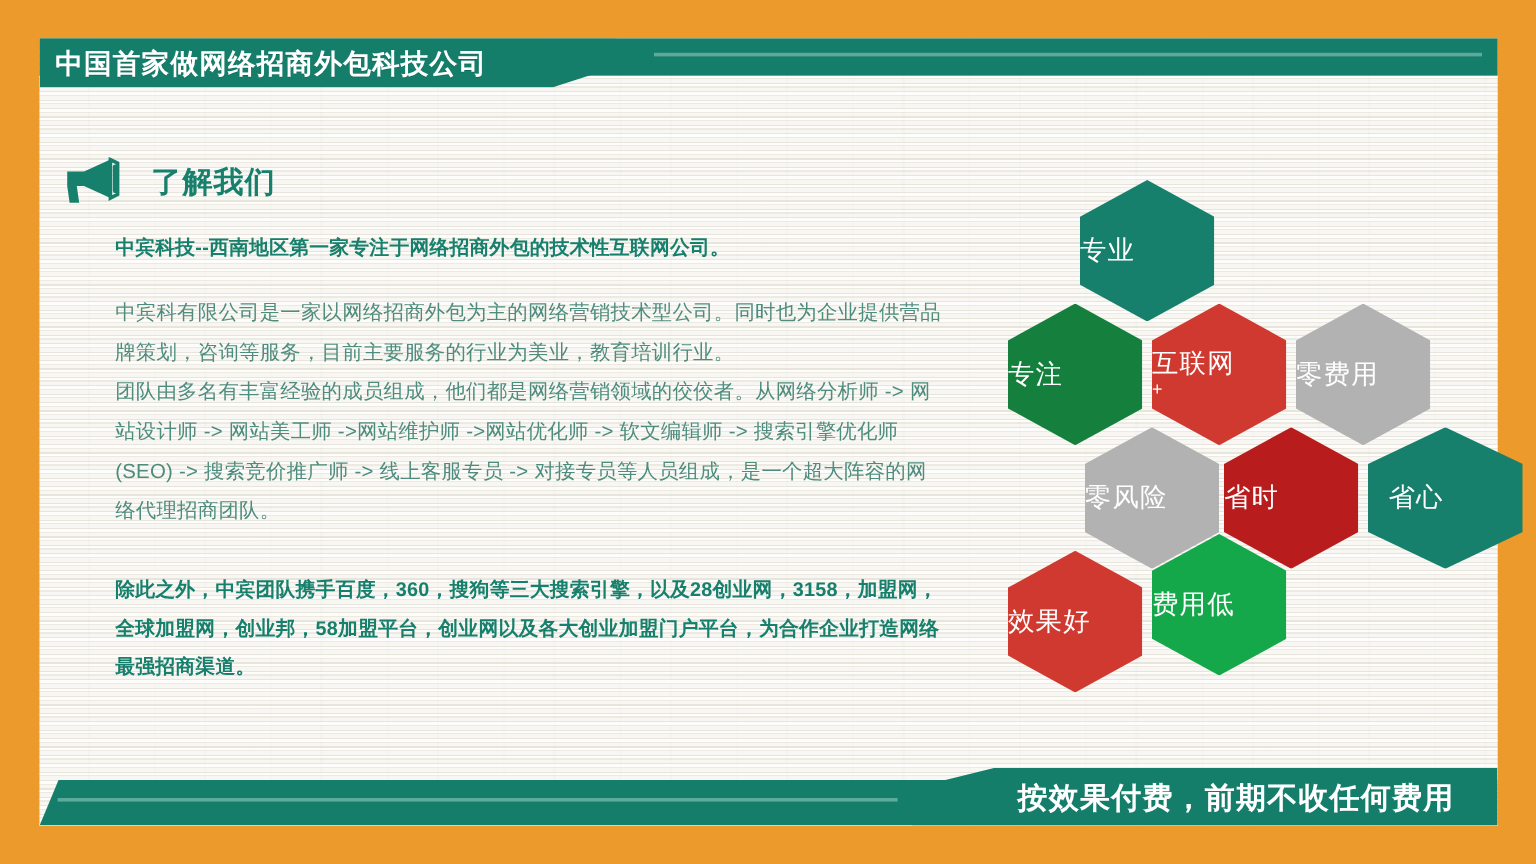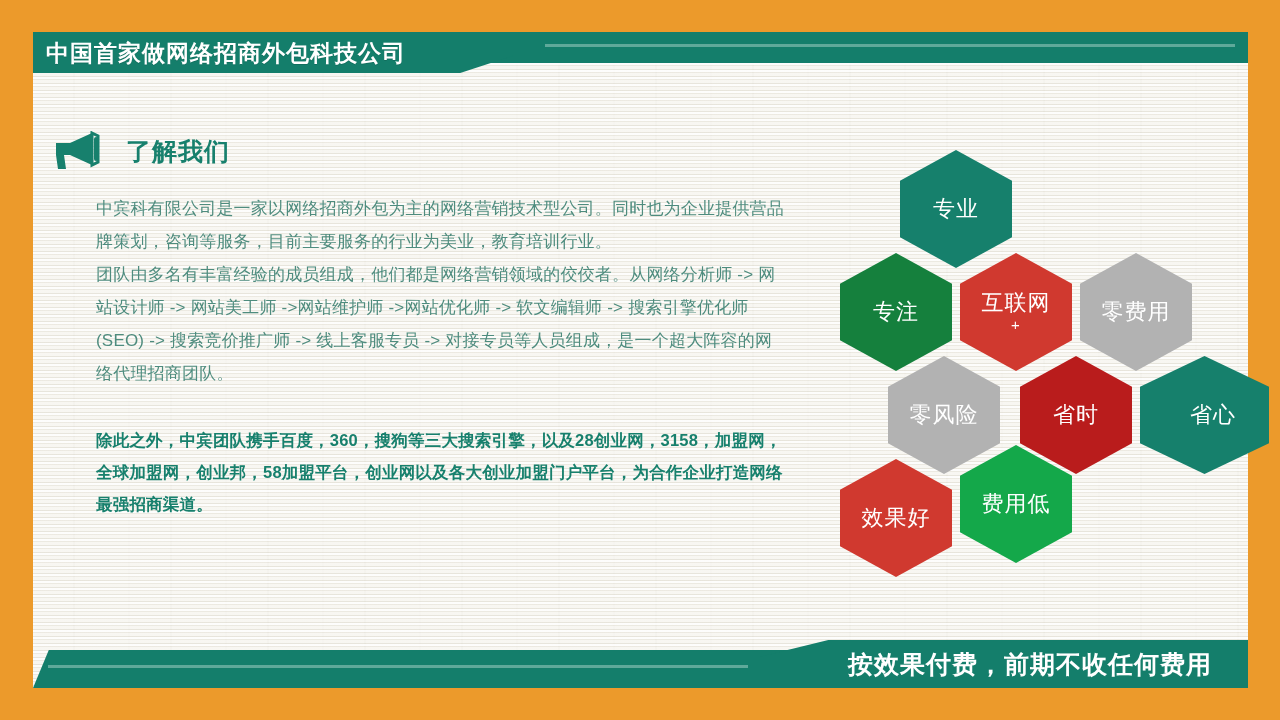--- a/index.html
+++ b/index.html
@@ -94,21 +94,21 @@
     font-size:16.5px;font-weight:bold;color:#17806d;
     line-height:32px;letter-spacing:.2px;margin:34px 0 0 0;
   }
 
   
   .hexwrap{position:absolute;left:820px;top:150px;width:420px;height:400px;}
   .hex{
     position:absolute;width:112px;height:118px;
     clip-path:polygon(50% 0%, 100% 26%, 100% 74%, 50% 100%, 0% 74%, 0% 26%);
     display:flex;flex-direction:column;
-    align-items:center;justify-content:center;
+    align-items:flex-start;justify-content:center;
     color:#ffffff;font-size:22px;font-weight:normal;
     line-height:1.15;letter-spacing:1px;text-align:center;
   }
   .hex .sub{font-size:15px;line-height:1.2;margin-top:1px;}
 </style>
 </head>
 <body>
 
 <div id="slide">
 
@@ -125,40 +125,41 @@
       <svg class="megaphone" viewBox="0 0 52 40" xmlns="http://www.w3.org/2000/svg">
         <path d="M4 12 L18 12 L40 2 L40 34 L18 24 L12 24 L14 38 L6 38 L4 24 Z" fill="#17806d"></path>
         <path d="M44 8 L44 28" stroke="#17806d" stroke-width="4" stroke-linecap="round" fill="none"></path>
         <path d="M40 2 L46 5 L46 31 L40 34 Z" fill="none" stroke="#17806d" stroke-width="3"></path>
       </svg>
     </span>
     <span class="sec-title">了解我们</span>
   </div>
 
   <div class="body-col">
+    <p class="p-lead">中宾科技--西南地区第一家专注于网络招商外包的技术性互联网公司。</p>
     <p class="p-body">中宾科有限公司是一家以网络招商外包为主的网络营销技术型公司。同时也为企业提供营品牌策划，咨询等服务，目前主要服务的行业为美业，教育培训行业。</p>
     <p class="p-body second">团队由多名有丰富经验的成员组成，他们都是网络营销领域的佼佼者。从网络分析师 -&gt; 网站设计师 -&gt; 网站美工师 -&gt;网站维护师 -&gt;网站优化师 -&gt; 软文编辑师 -&gt; 搜索引擎优化师(SEO) -&gt; 搜索竞价推广师 -&gt; 线上客服专员 -&gt; 对接专员等人员组成，是一个超大阵容的网络代理招商团队。</p>
     <p class="p-tail">除此之外，中宾团队携手百度，360，搜狗等三大搜索引擎，以及28创业网，3158，加盟网，全球加盟网，创业邦，58加盟平台，创业网以及各大创业加盟门户平台，为合作企业打造网络最强招商渠道。</p>
   </div>
 
   <div class="hexwrap">
       <div class="hex" style="left: 80px; top: 0px; background: rgb(22, 128, 108);">
         <span>专业</span>
       </div>
       <div class="hex" style="left: 20px; top: 103px; background: #15803d;">
         <span>专注</span>
       </div>
       <div class="hex" style="left: 140px; top: 103px; background: rgb(208, 57, 47);">
         <span>互联网</span>
         <span class="sub">+</span>
       </div>
       <div class="hex" style="left: 260px; top: 103px; background: rgb(178, 178, 178);">
         <span>零费用</span>
       </div>
-      <div class="hex" style="left: 68px; top: 206px; background: rgb(178, 178, 178);">
+      <div class="hex" style="left: 84px; top: 206px; background: rgb(178, 178, 178);">
         <span>零风险</span>
       </div>
       <div class="hex" style="left: 200px; top: 206px; background: #b91c1c;">
         <span>省时</span>
       </div>
       <div class="hex" style="left: 320px; top: 206px; background: rgb(22, 128, 108); padding-left: 17px;">
         <span>省心</span>
       </div>
       <div class="hex" style="left: 20px; top: 309px; background: rgb(208, 57, 47);">
         <span>效果好</span>

